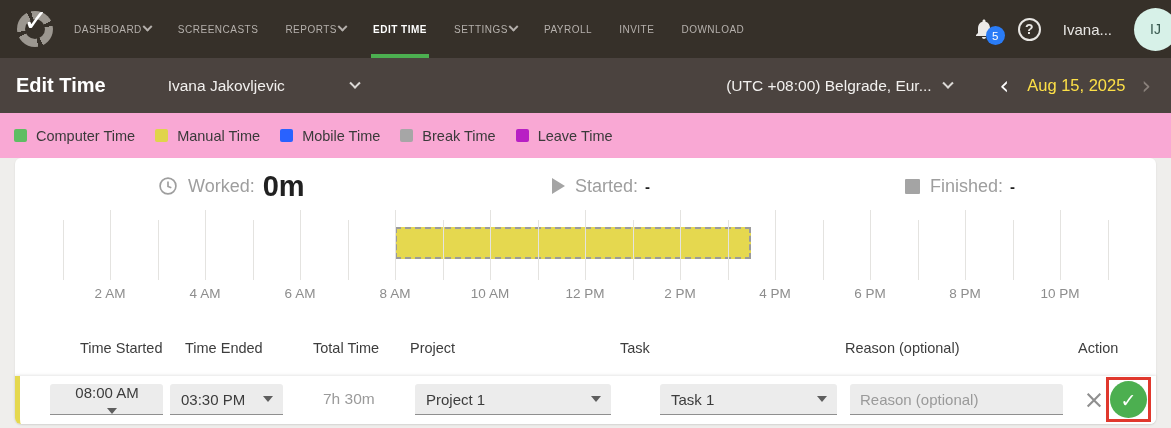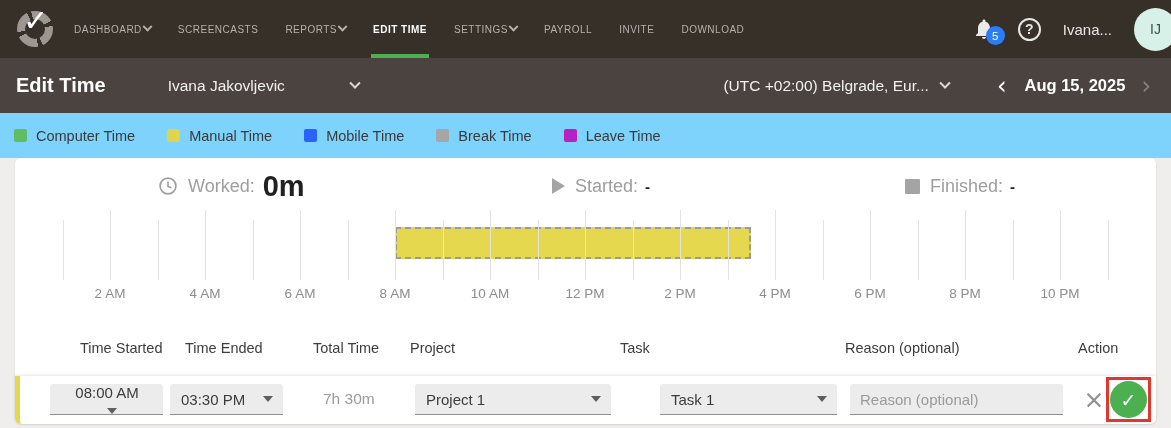--- a/index.html
+++ b/index.html
@@ -74,26 +74,26 @@
   .user-select { display:flex; align-items:center; margin-left:62px; cursor:pointer; }
   .user-select .txt { font-size:15.5px; color:#f2f0ee; }
   .user-select .caret, .tz-select .caret { border-color:#dcd9d6; margin-left:66px; width:8px; height:8px; }
   .sub-right { margin-left:auto; display:flex; align-items:center; }
   .tz-select { display:flex; align-items:center; cursor:pointer; }
   .tz-select .txt { font-size:15.5px; color:#f2f0ee; }
   .tz-select .caret { margin-left:12px; }
   .date-chevron { font-size:24px; line-height:1; padding:0 6px; cursor:pointer; font-family:"DejaVu Sans",sans-serif; }
   .date-chevron.prev { color:#ffffff; margin-left:42px; }
   .date-chevron.next { color:#8a817b; margin-left:10px; }
-  .date-label { font-size:16.5px; font-weight:bold; margin-left:12px; color:#ffffff; }
+  .date-label { font-size:16.5px; font-weight:normal; margin-left:12px; color:#fde047; }
 
   
   .legend {
     position:absolute; top:113px; left:0; width:100%; height:45px;
-    display:flex; align-items:center; gap:32px; padding-left:14px; background:#7dd3fc;
+    display:flex; align-items:center; gap:20px; padding-left:14px; background:#f9a8d4;
   }
   .legend-item { display:flex; align-items:center; gap:9px; }
   .legend-swatch { width:13px; height:13px; border-radius:2px; background:#999; }
   .legend-label { font-size:14.5px; color:#3a3a3a; }
 
   
   .panel {
     position:absolute; top:158px; left:15px; width:1141px; height:266px;
     background:#fff; border-radius:6px; box-shadow:0 1px 2px rgba(0,0,0,0.10);
   }
@@ -218,21 +218,21 @@
   </div>
 
   <div class="subheader">
     <div class="page-title">Edit Time</div>
     <div class="user-select">
       <span class="txt">Ivana Jakovljevic</span>
       <span class="caret"></span>
     </div>
     <div class="sub-right">
       <div class="tz-select">
-        <span class="txt">(UTC +02:00) Belgrade, Eur...</span>
+        <span class="txt">(UTC +08:00) Belgrade, Eur...</span>
         <span class="caret"></span>
       </div>
       <div class="date-chevron prev">‹</div>
       <div class="date-label">Aug 15, 2025</div>
       <div class="date-chevron next">›</div>
     </div>
   </div>
 
   <div class="legend">
     <div class="legend-item">

